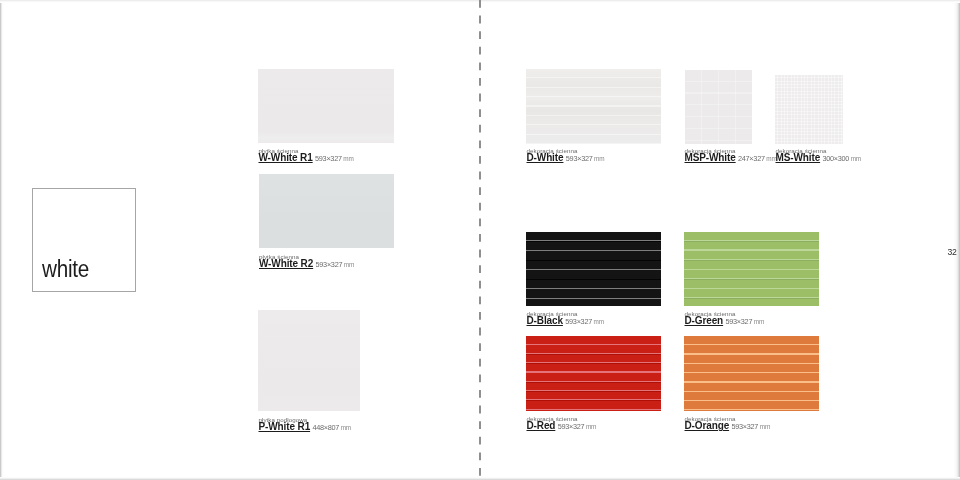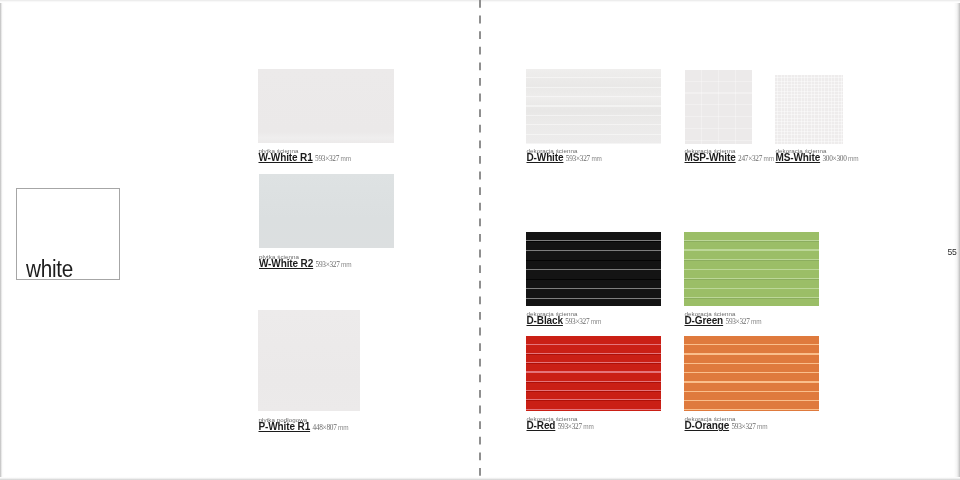--- a/index.html
+++ b/index.html
@@ -12,21 +12,21 @@
   .edge-top{position:absolute;left:0;right:0;top:0;height:3px;background:linear-gradient(to bottom,#e7e7e7 0px,#f3f3f3 1px,#fdfdfd 2px,#ffffff 3px);}
   .edge-bottom{position:absolute;left:0;right:0;bottom:0;height:3px;background:linear-gradient(to top,#cfcfcf 0px,#e6e6e6 1px,#f8f8f8 2px,#ffffff 3px);}
   .tile{position:absolute;}
   .stripes{position:absolute;left:0;top:0;right:0;bottom:0;}
   .grid-lg{position:absolute;left:0;top:0;right:0;bottom:0;}
   .grid-sm{position:absolute;left:0;top:0;right:0;bottom:0;}
   .cap{position:absolute;white-space:nowrap;line-height:1;}
   .cap .kind{display:block;font-size:6.2px;color:#6a6a6a;letter-spacing:.06px;position:absolute;left:0;top:0;}
   .cap .line2{display:block;position:absolute;left:0;top:0px;white-space:nowrap;line-height:1;}
   .cap .name{font-size:10px;font-weight:bold;color:#1c1c1c;letter-spacing:-.12px;margin-right:2.4px;text-decoration:underline;}
-  .cap .dim{font-size:7.3px;color:#6b6b6b;letter-spacing:-.28px;margin-right:1.5px;font-family:Liberation Serif, serif;}
+  .cap .dim{font-size:7.3px;color:#6b6b6b;letter-spacing:-.28px;margin-right:1.5px;}
   .cap .unit{font-size:6.4px;color:#8a8a8a;letter-spacing:-.1px;}
   .swatchbox{position:absolute;border:1px solid #a6a6a6;background:#fff;box-sizing:border-box;}
   .swatchbox .label{position:absolute;left:9px;top:68.5px;font-size:23px;line-height:1;color:#1d1d1d;letter-spacing:-.3px;transform:scaleX(.9);transform-origin:left top;}
   .pagenum{position:absolute;font-size:8.6px;line-height:1;color:#2e2e2e;letter-spacing:-.2px;}
 </style>
 </head>
 <body>
 
 <div class="page">
   <div class="edge-left"></div>
@@ -38,21 +38,21 @@
       <line x1="2" y1="0" x2="2" y2="484" stroke="#8a8a8a" stroke-width="1.9" stroke-dasharray="7.8 7.8" stroke-dashoffset="0"></line>
     </svg>
   </div>
 
   <div class="tile" style="left:258px;top:69px;width:136px;height:74px;background:linear-gradient(to bottom,#eceaea 0%,#ebe9e9 85%,#efeeee 93%,#eceaea 100%)"></div>
   <div class="cap" style="left:258.5px;top:148.4px">
     <span class="kind">płytka ścienna</span>
     <span class="line2"><span class="name">W-White R1</span><span class="dim">593×327</span><span class="unit">mm</span></span>
   </div>
 
-  <div class="swatchbox" style="left:16px;top:188px;width:104px;height:92px">
+  <div class="swatchbox" style="left:32px;top:188px;width:104px;height:104px">
     <span class="label">white</span>
   </div>
 
   <div class="tile" style="left:259px;top:174px;width:135px;height:74px;background:linear-gradient(to bottom,#dee2e3 0%,#dbdfe0 60%,#dcdfe0 100%)"></div>
   <div class="cap" style="left:259px;top:254.2px">
     <span class="kind">płytka ścienna</span>
     <span class="line2"><span class="name">W-White R2</span><span class="dim">593×327</span><span class="unit">mm</span></span>
   </div>
 
   <div class="tile" style="left:258px;top:310px;width:102px;height:101px;background:linear-gradient(to bottom,#edebeb 0%,#ebe9e9 70%,#eceaea 100%)"></div>
@@ -110,14 +110,14 @@
   </div>
 
   <div class="tile" style="left:684px;top:336px;width:135px;height:75px;background:#df7a3d">
       <div class="stripes" style="background:repeating-linear-gradient(to bottom, rgba(255,255,255,0) 0px, rgba(251,190,138,0) 8.0px, #fabe8b 8.0px, #fabe8b 9.3px)"></div>
     </div>
   <div class="cap" style="left:684.5px;top:416.4px">
     <span class="kind">dekoracja ścienna</span>
     <span class="line2"><span class="name">D-Orange</span><span class="dim">593×327</span><span class="unit">mm</span></span>
   </div>
 
-  <div class="pagenum" style="left:947.5px;top:247.5px">55</div>
+  <div class="pagenum" style="left:947.5px;top:247.5px">32</div>
 </div>
 
 </body></html>

